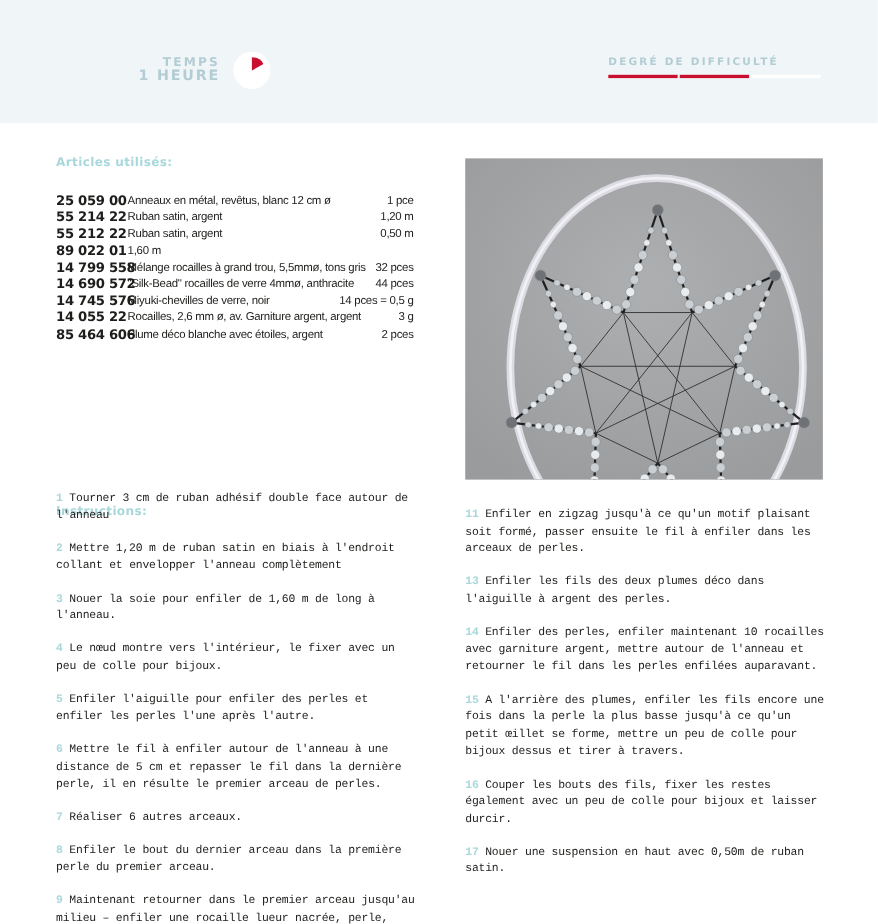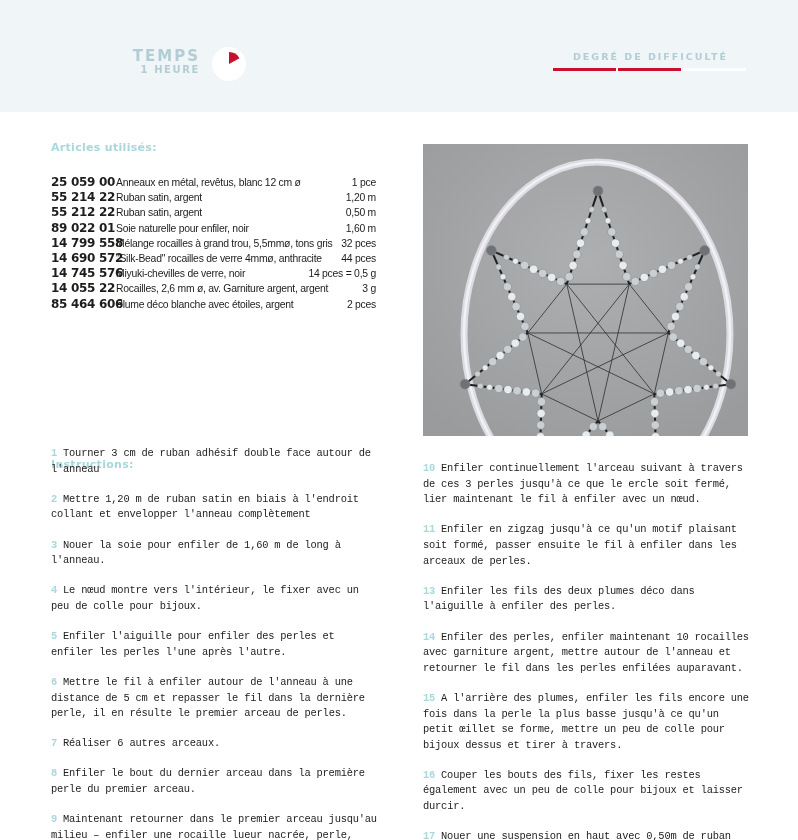--- a/index.html
+++ b/index.html
@@ -2,26 +2,26 @@
 <html><head>
   <meta charset="utf-8">
   <style>
     * { box-sizing: border-box; margin: 0; padding: 0; }
     html, body { width: 798px; height: 840px; background: #ffffff; overflow: hidden; }
     body { font-family: "Liberation Sans Narrow", "Liberation Sans", sans-serif; color: #1d1d1b; position: relative; }
 
     .header-band { position: absolute; left: 0; top: 0; width: 798px; height: 112px; background: #f0f5f8; }
 
     .time-block { position: absolute; left: 120px; top: 50px; width: 80px; text-align: right; }
-    .time-label { font-family: "DejaVu Sans", sans-serif; font-size: 15px; letter-spacing: 2px; color: #b3cdd5; font-weight: bold; line-height: 13px; }
-    .time-value { font-family: "DejaVu Sans", sans-serif; font-size: 10px; letter-spacing: 1.6px; color: #b3cdd5; font-weight: 900; line-height: 13px; }
+    .time-label { font-family: "DejaVu Sans", sans-serif; font-size: 11px; letter-spacing: 2px; color: #b3cdd5; font-weight: bold; line-height: 13px; }
+    .time-value { font-family: "DejaVu Sans", sans-serif; font-size: 13px; letter-spacing: 1.6px; color: #b3cdd5; font-weight: 900; line-height: 13px; }
     .timer-pie { position: absolute; left: 212px; top: 47px; width: 34px; height: 34px; }
 
     .difficulty { position: absolute; left: 553px; top: 51px; width: 195px; }
-    .difficulty-label { font-family: "DejaVu Sans", sans-serif; font-size: 9.5px; letter-spacing: 2px; color: #b3cdd5; font-weight: bold; line-height: 12px; text-align: center; }
+    .difficulty-label { font-family: "DejaVu Sans", sans-serif; font-size: 9.5px; letter-spacing: 2px; color: #b3cdd5; font-weight: bold; line-height: 12px; }
     .difficulty-bar { display: flex; gap: 2px; margin-top: 5px; }
     .difficulty-seg { width: 63px; height: 3px; background: #ffffff; }
     .difficulty-seg.filled { background: #c8102e; }
 
     .section-title { position: absolute; font-family: "DejaVu Sans", sans-serif; font-weight: 900; font-size: 11px; color: #a9d8dc; letter-spacing: 0.3px; }
     .articles-title { left: 51px; top: 141px; }
     .instructions-title { left: 51px; top: 414px; margin-top: 44px; }
 
     .articles { position: absolute; left: 51px; top: 175px; width: 325px; }
     .article-row { display: flex; font-size: 10.4px; line-height: 15.2px; white-space: nowrap; letter-spacing: -0.25px; }
@@ -72,21 +72,20 @@
       <span class="article-desc">Ruban satin, argent</span>
       <span class="article-qty">1,20 m</span>
     </div>
     <div class="article-row">
       <span class="article-code">55 212 22</span>
       <span class="article-desc">Ruban satin, argent</span>
       <span class="article-qty">0,50 m</span>
     </div>
     <div class="article-row">
       <span class="article-code">89 022 01</span>
-      <span class="article-desc">Soie naturelle pour enfiler, noir</span>
       <span class="article-qty">1,60 m</span>
     </div>
     <div class="article-row">
       <span class="article-code">14 799 558</span>
       <span class="article-desc">Mélange rocailles à grand trou, 5,5mmø, tons gris</span>
       <span class="article-qty">32 pces</span>
     </div>
     <div class="article-row">
       <span class="article-code">14 690 572</span>
       <span class="article-desc">"Silk-Bead" rocailles de verre 4mmø, anthracite</span>
@@ -266,20 +265,19 @@
     <p class="step"><span class="step-num">2</span><span>Mettre 1,20 m de ruban satin en biais à l'endroit collant et envelopper l'anneau complètement</span></p>
     <p class="step"><span class="step-num">3</span><span>Nouer la soie pour enfiler de 1,60 m de long à l'anneau.</span></p>
     <p class="step"><span class="step-num">4</span><span>Le nœud montre vers l'intérieur, le fixer avec un peu de colle pour bijoux.</span></p>
     <p class="step"><span class="step-num">5</span><span>Enfiler l'aiguille pour enfiler des perles et enfiler les perles l'une après l'autre.</span></p>
     <p class="step"><span class="step-num">6</span><span>Mettre le fil à enfiler autour de l'anneau à une distance de 5 cm et repasser le fil dans la dernière perle, il en résulte le premier arceau de perles.</span></p>
     <p class="step"><span class="step-num">7</span><span>Réaliser 6 autres arceaux.</span></p>
     <p class="step"><span class="step-num">8</span><span>Enfiler le bout du dernier arceau dans la première perle du premier arceau.</span></p>
     <p class="step"><span class="step-num">9</span><span>Maintenant retourner dans le premier arceau jusqu'au milieu – enfiler une rocaille lueur nacrée, perle, rocaille.</span></p>
   </div>
 <div class="instr-col instr-right" id="instr-right">
-    <p class="step"><span class="step-num">10</span><span>Enfiler continuellement l'arceau suivant à travers de ces 3 perles jusqu'à ce que le ercle soit fermé, lier maintenant le fil à enfiler avec un nœud.</span></p>
     <p class="step"><span class="step-num">11</span><span>Enfiler en zigzag jusqu'à ce qu'un motif plaisant soit formé, passer ensuite le fil à enfiler dans les arceaux de perles.</span></p>
-    <p class="step"><span class="step-num">13</span><span>Enfiler les fils des deux plumes déco dans l'aiguille à enfiler des perles.</span></p>
+    <p class="step"><span class="step-num">13</span><span>Enfiler les fils des deux plumes déco dans l'aiguille à argent des perles.</span></p>
     <p class="step"><span class="step-num">14</span><span>Enfiler des perles, enfiler maintenant 10 rocailles avec garniture argent, mettre autour de l'anneau et retourner le fil dans les perles enfilées auparavant.</span></p>
     <p class="step"><span class="step-num">15</span><span>A l'arrière des plumes, enfiler les fils encore une fois dans la perle la plus basse jusqu'à ce qu'un petit œillet se forme, mettre un peu de colle pour bijoux dessus et tirer à travers.</span></p>
     <p class="step"><span class="step-num">16</span><span>Couper les bouts des fils, fixer les restes également avec un peu de colle pour bijoux et laisser durcir.</span></p>
     <p class="step"><span class="step-num">17</span><span>Nouer une suspension en haut avec 0,50m de ruban satin.</span></p>
   </div>
 
 </body></html>

